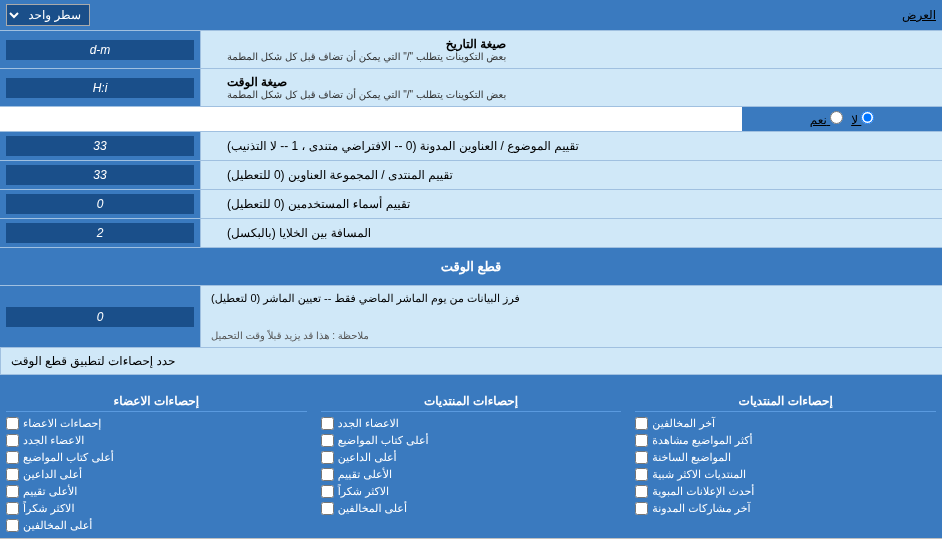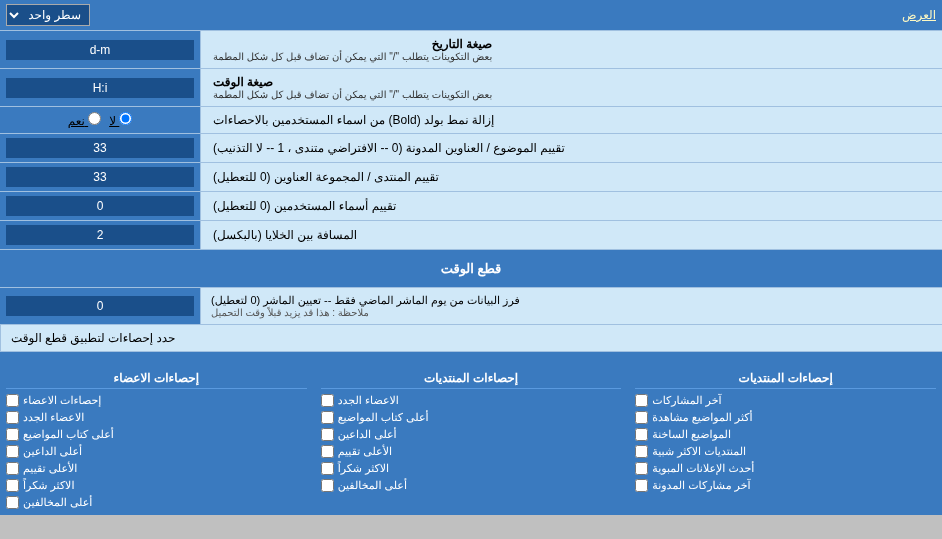--- a/index.html
+++ b/index.html
@@ -15,21 +15,21 @@
     }
     .row {
       display: flex;
       flex-direction: row;
       align-items: stretch;
       border-bottom: 1px solid #a0c0e0;
     }
     .label-cell {
       flex: 1;
       background: #d0e8f8;
-      padding: 6px 12px;
+      padding: 6px 26px;
       text-align: right;
       color: #000;
       font-size: 12px;
       display: flex;
       align-items: center;
       justify-content: flex-end;
       border-left: 1px solid #a0c0e0;
     }
     .label-cell .main-label {
       display: block;
@@ -50,20 +50,21 @@
     }
     .input-cell input[type="text"] {
       background: #1a4f8a;
       color: #fff;
       border: none;
       text-align: center;
       font-size: 12px;
       width: 100%;
       padding: 3px;
       direction: ltr;
+      font-style: italic;
     }
     .section-header {
       background: #3a7abf;
       color: #fff;
       text-align: center;
       padding: 11px 10px;
       font-weight: bold;
       font-size: 13px;
       border-bottom: 1px solid #a0c0e0;
     }
@@ -136,20 +137,21 @@
       background: #d0e8f8;
       padding: 6px 10px;
       text-align: right;
       font-size: 11px;
       color: #000;
       display: flex;
       flex-direction: column;
       justify-content: center;
       align-items: flex-end;
       border-left: 1px solid #a0c0e0;
+      gap: 25px;
     }
     .limit-row {
       display: flex;
       align-items: center;
       border-bottom: 1px solid #a0c0e0;
     }
     .limit-label {
       background: #d0e8f8;
       padding: 6px 10px;
       text-align: right;
@@ -161,21 +163,21 @@
       flex: 1;
       border-left: 1px solid #a0c0e0;
     }
   </style>
 </head>
 <body>
 
 <div class="main-container">
 
   <div class="top-row">
-    <span style="color:#fef9c3;margin-left:auto;padding-left:10px;font-size:12px;text-decoration:underline;">العرض</span>
+    <span style="color:#000000;margin-left:auto;padding-left:10px;font-size:12px;text-decoration:underline;">العرض</span>
     <select><option>سطر واحد</option><option>سطران</option><option>ثلاثة أسطر</option></select>
   </div>
 
   <div class="row">
     <div class="label-cell">
       <div style="text-align:right;">
         <span class="main-label">صيغة التاريخ</span>
         <span class="sub-label">بعض التكوينات يتطلب "/" التي يمكن أن تضاف قبل كل شكل المطمة</span>
       </div>
     </div>
@@ -190,23 +192,20 @@
         <span class="main-label">صيغة الوقت</span>
         <span class="sub-label">بعض التكوينات يتطلب "/" التي يمكن أن تضاف قبل كل شكل المطمة</span>
       </div>
     </div>
     <div class="input-cell">
       <input type="text" value="H:i" style="">
     </div>
   </div>
 
   <div class="row">
-    <div class="label-cell">
-      <span>إزالة نمط بولد (Bold) من اسماء المستخدمين بالاحصاءات</span>
-    </div>
     <div class="input-cell" style="flex-direction:row;gap:8px;justify-content:center;">
       <div class="radio-row">
         <label>
           <input type="radio" name="bold_remove" value="no" checked="" style="">
           <span>لا</span>
         </label>
         <label>
           <input type="radio" name="bold_remove" value="yes" style="">
           <span>نعم</span>
         </label>
@@ -266,21 +265,21 @@
     <div class="limit-label">
       <span>حدد إحصاءات لتطبيق قطع الوقت</span>
     </div>
   </div>
 
   <div class="checkboxes-grid">
 
     <div class="checkbox-col">
       <div class="checkbox-col-header">إحصاءات المنتديات</div>
       <div class="checkbox-item">
-        <span>آخر المشاركات</span>
+        <span>آخر المخالفين</span>
         <input type="checkbox" style="">
       </div>
       <div class="checkbox-item">
         <span>أكثر المواضيع مشاهدة</span>
         <input type="checkbox" style="">
       </div>
       <div class="checkbox-item">
         <span>المواضيع الساخنة</span>
         <input type="checkbox" style="">
       </div>

